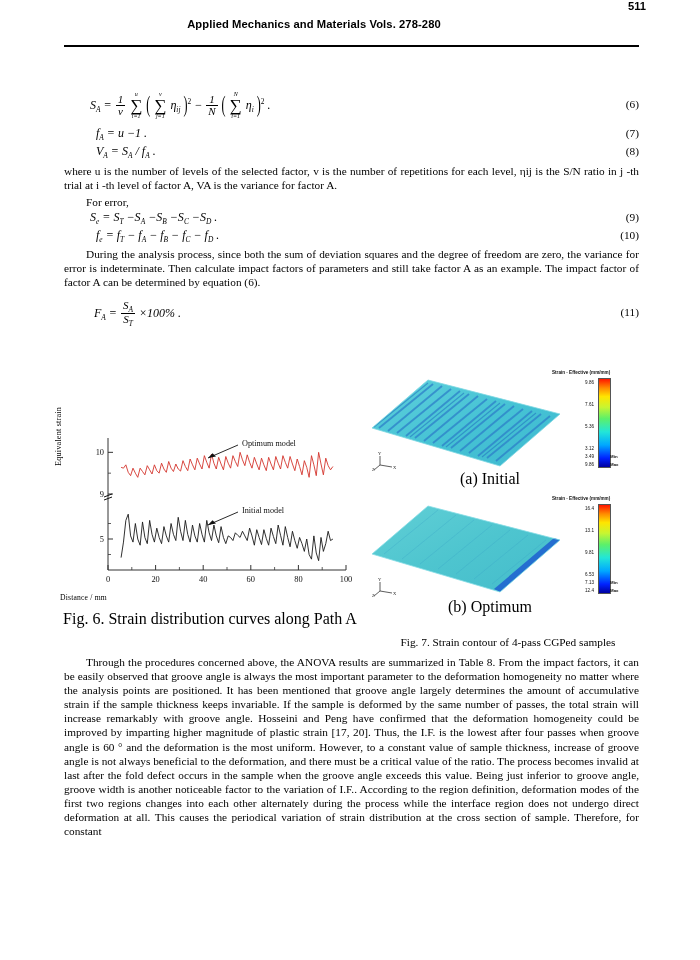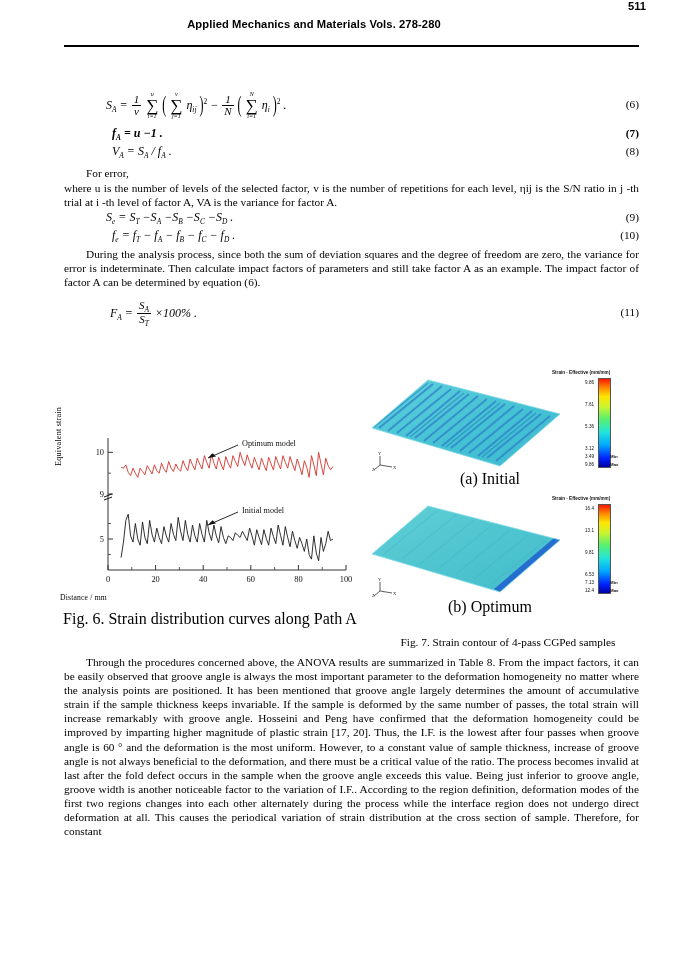--- a/index.html
+++ b/index.html
@@ -31,21 +31,21 @@
 
   
   .col{position:absolute;left:64px;width:575px;}
   p.para{
     margin:0;font-size:11.3px;line-height:14.1px;
     text-align:justify;text-justify:inter-word;
   }
   p.indent{text-indent:22px;}
   .eq{
     font-family:"Liberation Serif", serif;
-    font-size:12px;font-style:italic;white-space:nowrap;margin-left:16px;
+    font-size:12px;font-style:italic;white-space:nowrap;
   }
   .eqnum{
     position:absolute;right:0;font-style:normal;font-size:11.3px;
   }
   .frac{
     display:inline-flex;flex-direction:column;vertical-align:middle;
     text-align:center;line-height:1.02;margin:0 1px;
   }
   .frac .num{border-bottom:1px solid #000;padding:0 2px;font-size:11px;}
   .frac .den{padding:0 2px;font-size:11px;}
@@ -152,37 +152,37 @@
             <span class="lim">N</span>
             <span class="sig">∑</span>
             <span class="lim">i=1</span>
           </span>
         η<sub class="it">i</sub>
         <span class="bigparen">)</span><sup class="rm">2</sup> .
       </span>
       <span class="eqnum" style="top:14px;">(6)</span>
     </div>
 
-    <div style="position:relative;height:18px;font-weight:bold;">
+    <div style="position:relative;height:18px;">
       <span class="eq" style="position:absolute;left:32px;top:0;">
         f<sub class="it">A</sub> = u −1 .
       </span>
       <span class="eqnum" style="top:1px;">(7)</span>
     </div>
 
     <div style="position:relative;height:19px;">
       <span class="eq" style="position:absolute;left:32px;top:0;">
         V<sub class="it">A</sub> = S<sub class="it">A</sub> / f<sub class="it">A</sub> .
       </span>
       <span class="eqnum" style="top:1px;">(8)</span>
     </div>
 
+    <p class="para" style="margin-top:1px;">where  u  is the number of levels of the selected factor,  v  is the number of repetitions for each level, ηij is the S/N ratio in  j -th trial at  i -th level of factor A,  VA  is the variance for factor A.</p>
+
     <p class="para indent" style="margin-top:3px;">For error,</p>
-
-    <p class="para" style="margin-top:1px;">where  u  is the number of levels of the selected factor,  v  is the number of repetitions for each level, ηij is the S/N ratio in  j -th trial at  i -th level of factor A,  VA  is the variance for factor A.</p>
 
     <div style="position:relative;height:18px;margin-top:1px;">
       <span class="eq" style="position:absolute;left:26px;top:0;">
         S<sub class="it">e</sub> = S<sub class="it">T</sub> −S<sub class="it">A</sub> −S<sub class="it">B</sub> −S<sub class="it">C</sub> −S<sub class="it">D</sub> .
       </span>
       <span class="eqnum" style="top:1px;">(9)</span>
     </div>
 
     <div style="position:relative;height:19px;">
       <span class="eq" style="position:absolute;left:32px;top:0;">

